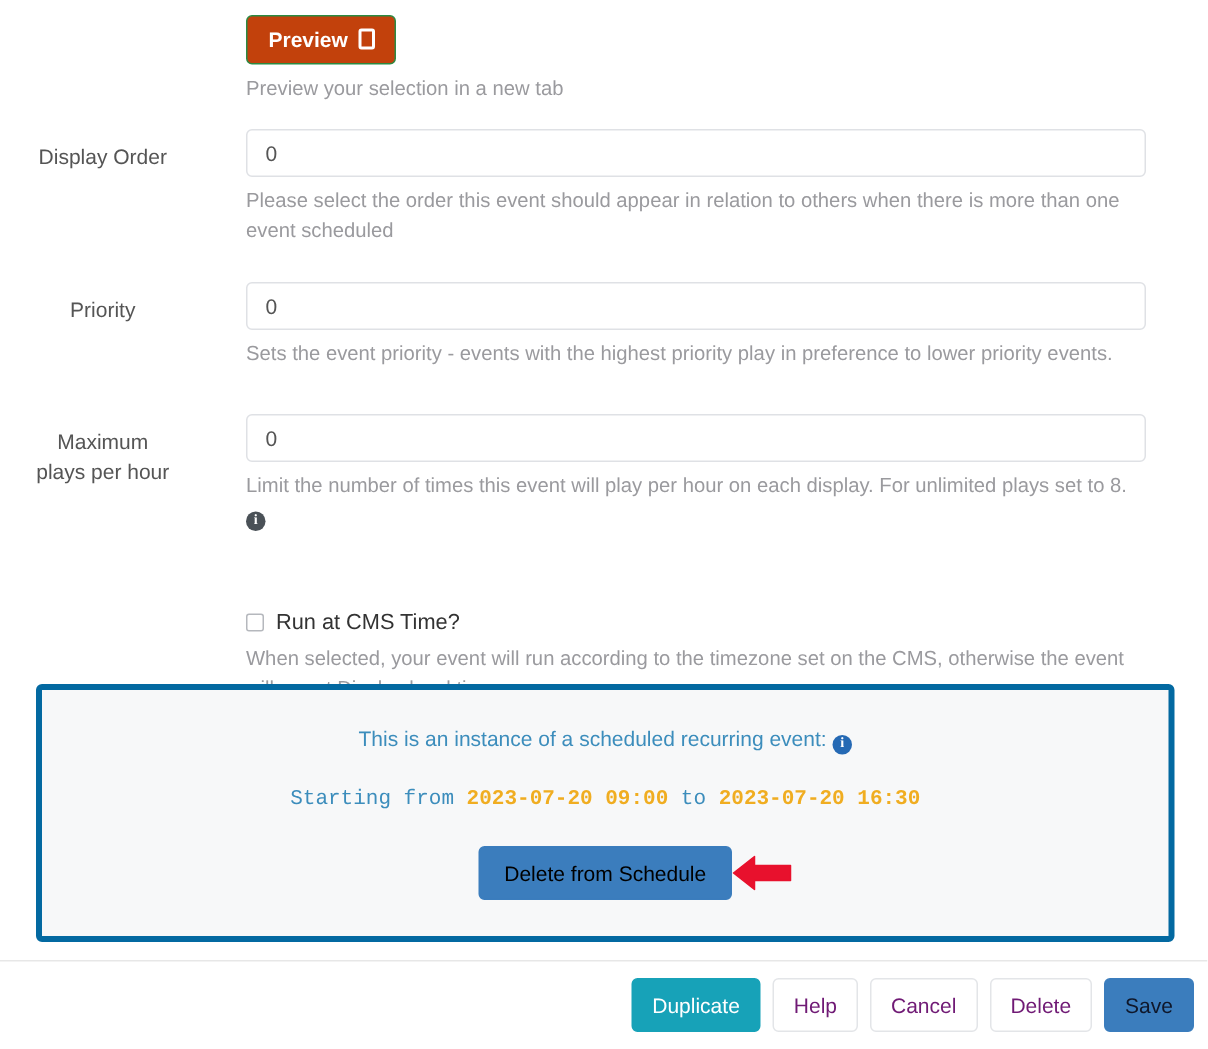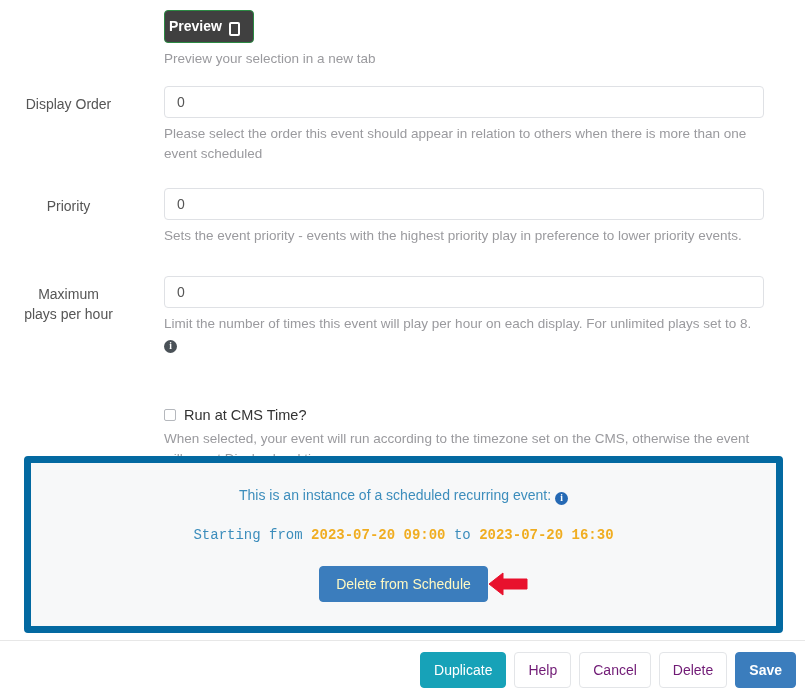--- a/index.html
+++ b/index.html
@@ -46,27 +46,27 @@
     padding-left: 27px;
     box-sizing: border-box;
   }
 
   
   .preview-wrap {
     padding-top: 8px;
   }
   .btn-preview {
     display: inline-flex;
-    align-items: flex-end;
+    align-items: flex-start;
     gap: 7px;
-    background: #404040;
+    background: #c2410c;
     color: #ffffff;
     border: 1px solid #2b8a43;
     border-radius: 4px;
-    padding: 7px 13px 7px 4px;
+    padding: 7px 13px 7px 14px;
     font-size: 14px;
     font-weight: bold;
     font-family: "Liberation Sans", sans-serif;
     cursor: pointer;
     line-height: 17px;
   }
   .tablet-icon {
     display: inline-block;
     width: 11px;
     height: 14px;
@@ -144,21 +144,21 @@
   .info-icon.blue { background: #2569b4; }
 
   
   .recurring-panel {
     position: absolute;
     left: 24px;
     top: 456px;
     width: 759px;
     box-sizing: border-box;
     background: #f7f8f9;
-    border: 7px solid #0369a1;
+    border: 4px solid #0369a1;
     border-radius: 4px;
     padding: 22px 12px 24px 12px;
     text-align: center;
   }
   .recurring-line1 {
     color: #3c8dbc;
     font-size: 14px;
     line-height: 20px;
   }
   .recurring-line2 {
@@ -173,21 +173,21 @@
     font-weight: bold;
   }
   .delete-sched-wrap {
     margin-top: 21px;
     position: relative;
     display: inline-block;
   }
   .btn-delete-schedule {
     background: #3b7dbd;
     border: 1px solid #3b7dbd;
-    color: #fef9c3;
+    color: #000000;
     font-size: 14px;
     font-family: "Liberation Sans", sans-serif;
     border-radius: 4px;
     padding: 8px 16px;
     cursor: pointer;
     line-height: 18px;
   }
   .red-arrow {
     position: absolute;
     left: 168px;
@@ -222,21 +222,21 @@
     font-family: "Liberation Sans", sans-serif;
     font-size: 14px;
     border-radius: 4px;
     padding: 8px 13px;
     cursor: pointer;
     line-height: 18px;
     border: 1px solid transparent;
   }
   .btn-duplicate { background: #17a2b8; border-color: #17a2b8; color: #ffffff; margin-left: 11px; }
   .btn-default   { background: #ffffff; border-color: #e3e5e8; color: #701a75; }
-  .btn-save      { background: #3b7dbd; border-color: #3b7dbd; color: #ffffff; font-weight: bold; }
+  .btn-save      { background: #3b7dbd; border-color: #3b7dbd; color: #0f172a; font-weight: normal; }
 
   
   .row-preview  { position: absolute; left: 0; top: 2px;   width: 805px; }
   .row-order    { position: absolute; left: 0; top: 86px;  width: 805px; }
   .row-priority { position: absolute; left: 0; top: 188px; width: 805px; }
   .row-maxplays { position: absolute; left: 0; top: 276px; width: 805px; }
   .row-cmstime  { position: absolute; left: 0; top: 368px; width: 805px; }
 </style>
 </head>
 <body>

